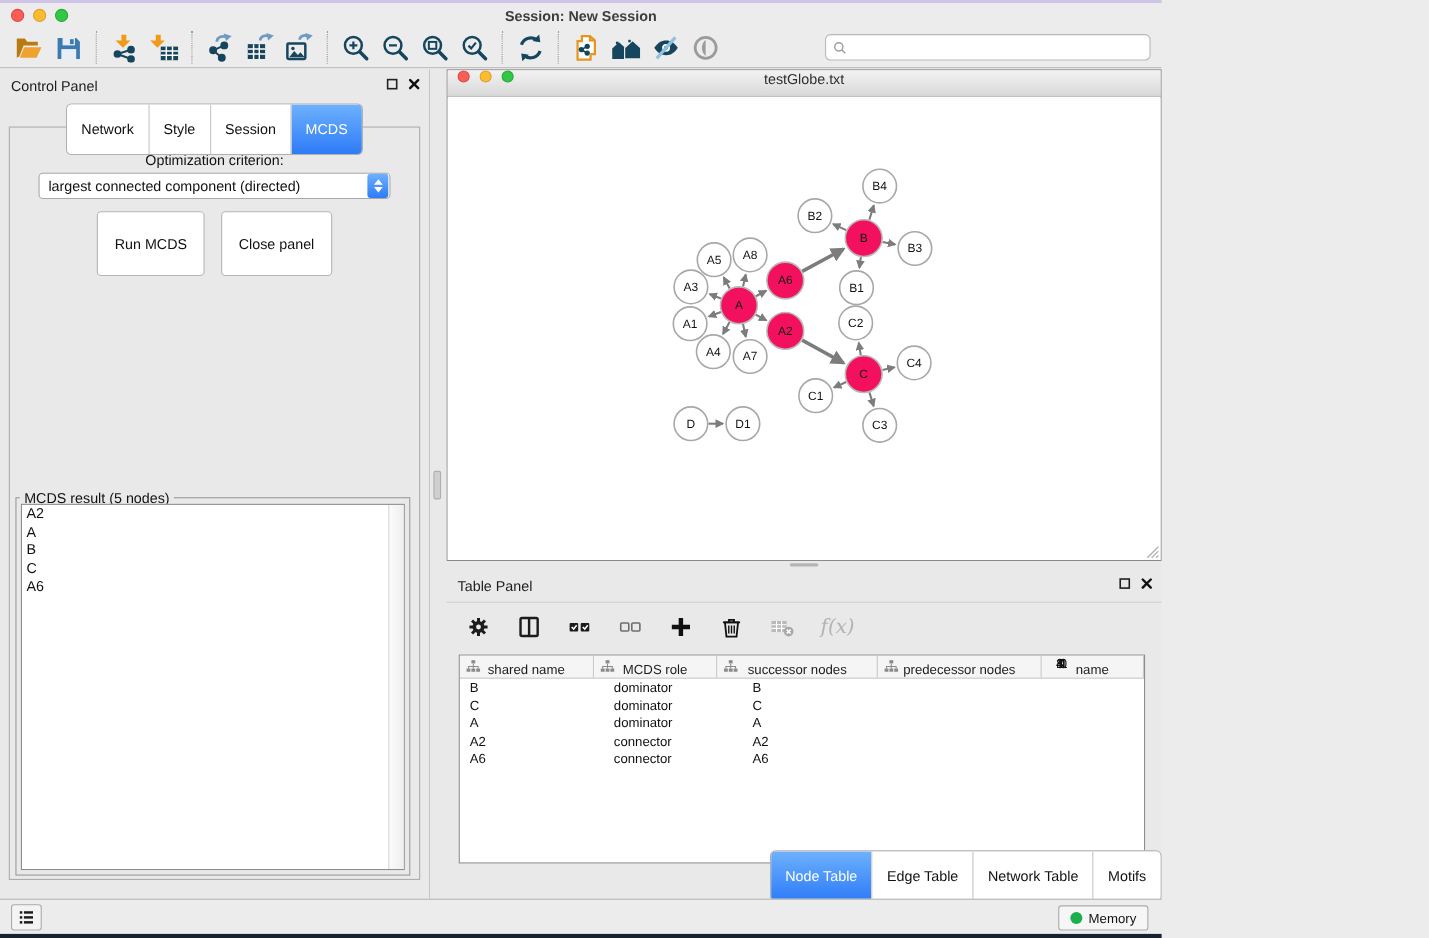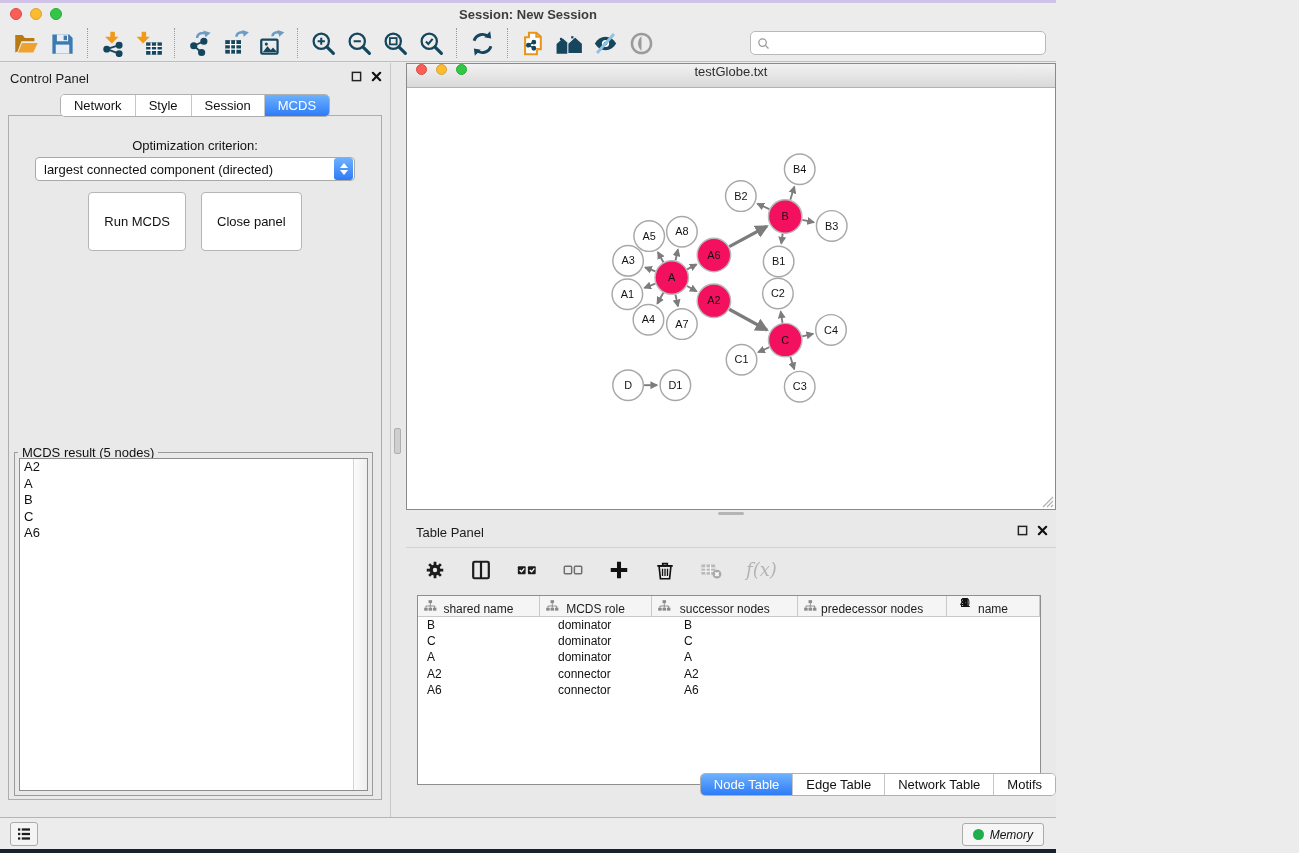--- a/index.html
+++ b/index.html
@@ -30,21 +30,21 @@
 
   
   .control-panel { position:absolute; left:0; top:0; width:391px; height:100%; background:#e9e9e9; border-right:1px solid #c6c6c6; }
   .panel-header { position:relative; height:28px; }
   .panel-title { position:absolute; left:10px; top:8px; font-size:13px; color:#1c1c1c; }
   .panel-icons { position:absolute; right:8px; top:8px; display:flex; gap:9px; align-items:center; }
   .panel-icons .pi { width:11px; height:11px; display:inline-flex; cursor:pointer; }
   .panel-icons .pi svg { width:11px; height:11px; }
 
   .seg-tabs { display:inline-flex; border:1px solid #b0b0b0; border-radius:5px; overflow:hidden; background:#fff; }
-  .seg-tab { padding:2px 13px; font-size:13px; color:#111; background:#fff; border-left:1px solid #c6c6c6; cursor:pointer; line-height:17px; white-space:nowrap; }
+  .seg-tab { padding:14px 13px; font-size:13px; color:#111; background:#fff; border-left:1px solid #c6c6c6; cursor:pointer; line-height:17px; white-space:nowrap; }
   .seg-tab:first-child { border-left:none; }
   .seg-tab.active { background:linear-gradient(#6db1fe,#2e7bf7); color:#fff; }
   .cp-tabs-row { position:absolute; top:31px; left:0; width:100%; text-align:center; z-index:2; }
 
   .cp-content { position:absolute; left:8px; right:8px; top:52px; bottom:17px; border:1px solid #adadad; background:#e9e9e9; }
   .opt-label { position:absolute; top:22px; left:0; right:0; text-align:center; font-size:13px; color:#111; }
   .select-box { position:absolute; top:41px; left:26px; right:26px; height:24px; background:#fff; border:1px solid #a9a9a9; border-radius:4px; display:flex; align-items:center; cursor:pointer; }
   .select-value { flex:1; font-size:13px; padding-left:8px; color:#111; white-space:nowrap; overflow:hidden; }
   .select-stepper { width:19px; height:22px; margin-right:1px; border-radius:3px; background:linear-gradient(#6db1fe,#2e7bf7); display:flex; flex-direction:column; align-items:center; justify-content:center; gap:2px; }
   .select-stepper .up { width:0; height:0; border-left:4px solid transparent; border-right:4px solid transparent; border-bottom:5px solid #fff; }
@@ -99,21 +99,21 @@
   .td.name-left { text-align:left; padding-left:14px; }
 
   .tp-tabs-row { position:absolute; top:256px; left:0; right:0; text-align:right; }
 
   
   .statusbar { position:absolute; top:817px; left:0; right:0; height:32px; background:#ececec; border-top:1px solid #b5b5b5; }
   .list-btn { position:absolute; left:10px; top:4px; width:28px; height:24px; background:#f4f4f4; border:1px solid #ababab; border-radius:3px; display:flex; align-items:center; justify-content:center; cursor:pointer; }
   .list-btn svg { width:18px; height:18px; }
   .memory-btn { position:absolute; right:12px; top:5px; height:23px; background:#f6f6f6; border:1px solid #ababab; border-radius:3px; display:flex; align-items:center; gap:6px; padding:0 10px; cursor:pointer; }
   .memory-dot { width:11px; height:11px; border-radius:50%; background:#1caf4b; }
-  .memory-label { font-size:12px; color:#111;font-style:italic; }
+  .memory-label { font-size:12px; color:#111; }
   .desktop-bottom { position:absolute; top:849px; left:0; right:0; height:4px; background:#18222e; }
 </style>
 </head>
 <body>
 
 <div class="app">
   <div class="desktop-top"></div>
 
   <div class="titlebar">
     <div class="title-text">Session: New Session</div>

